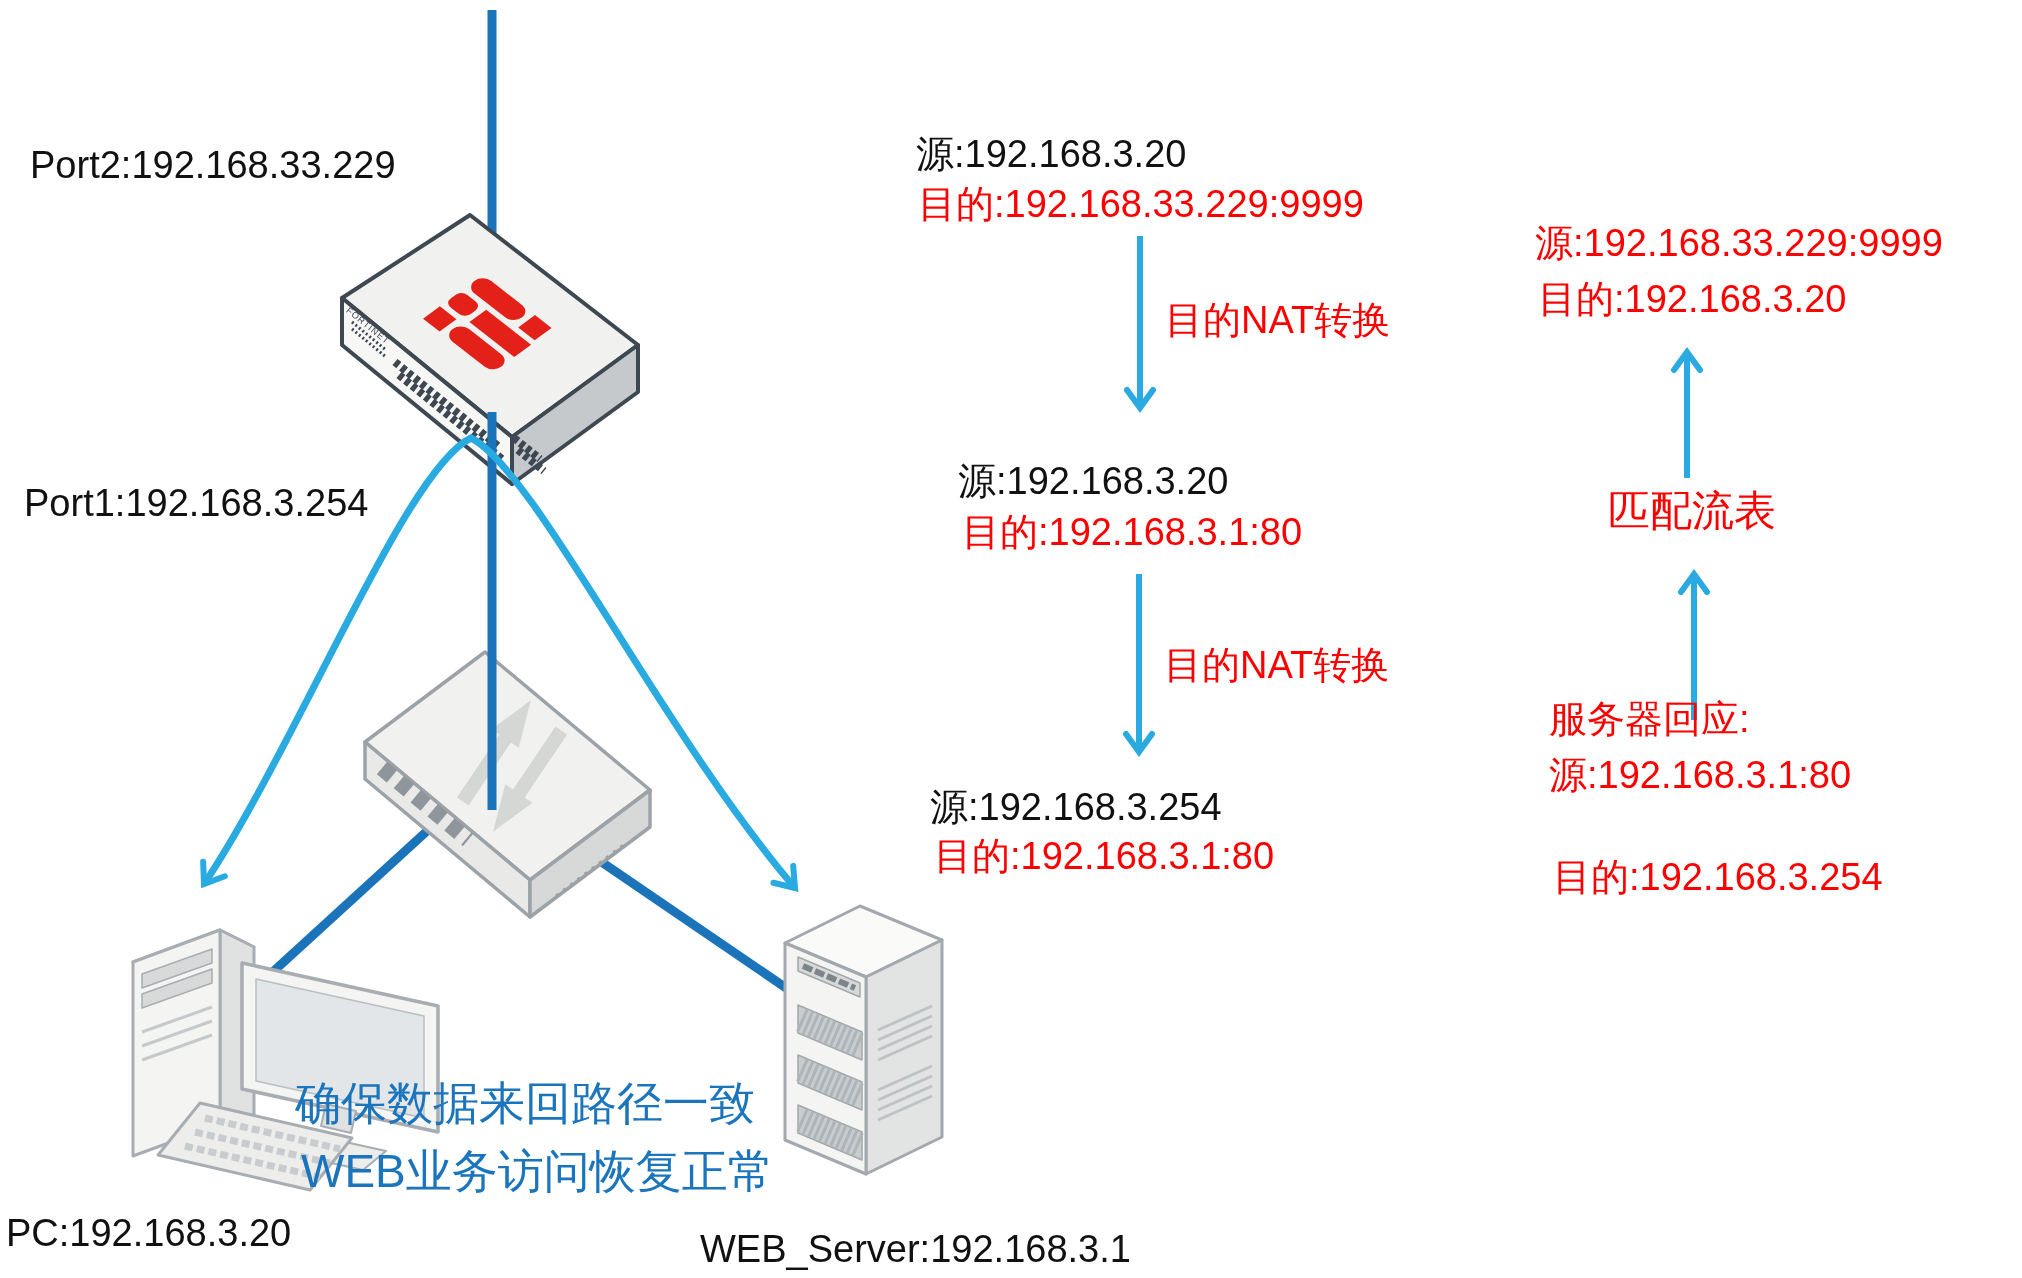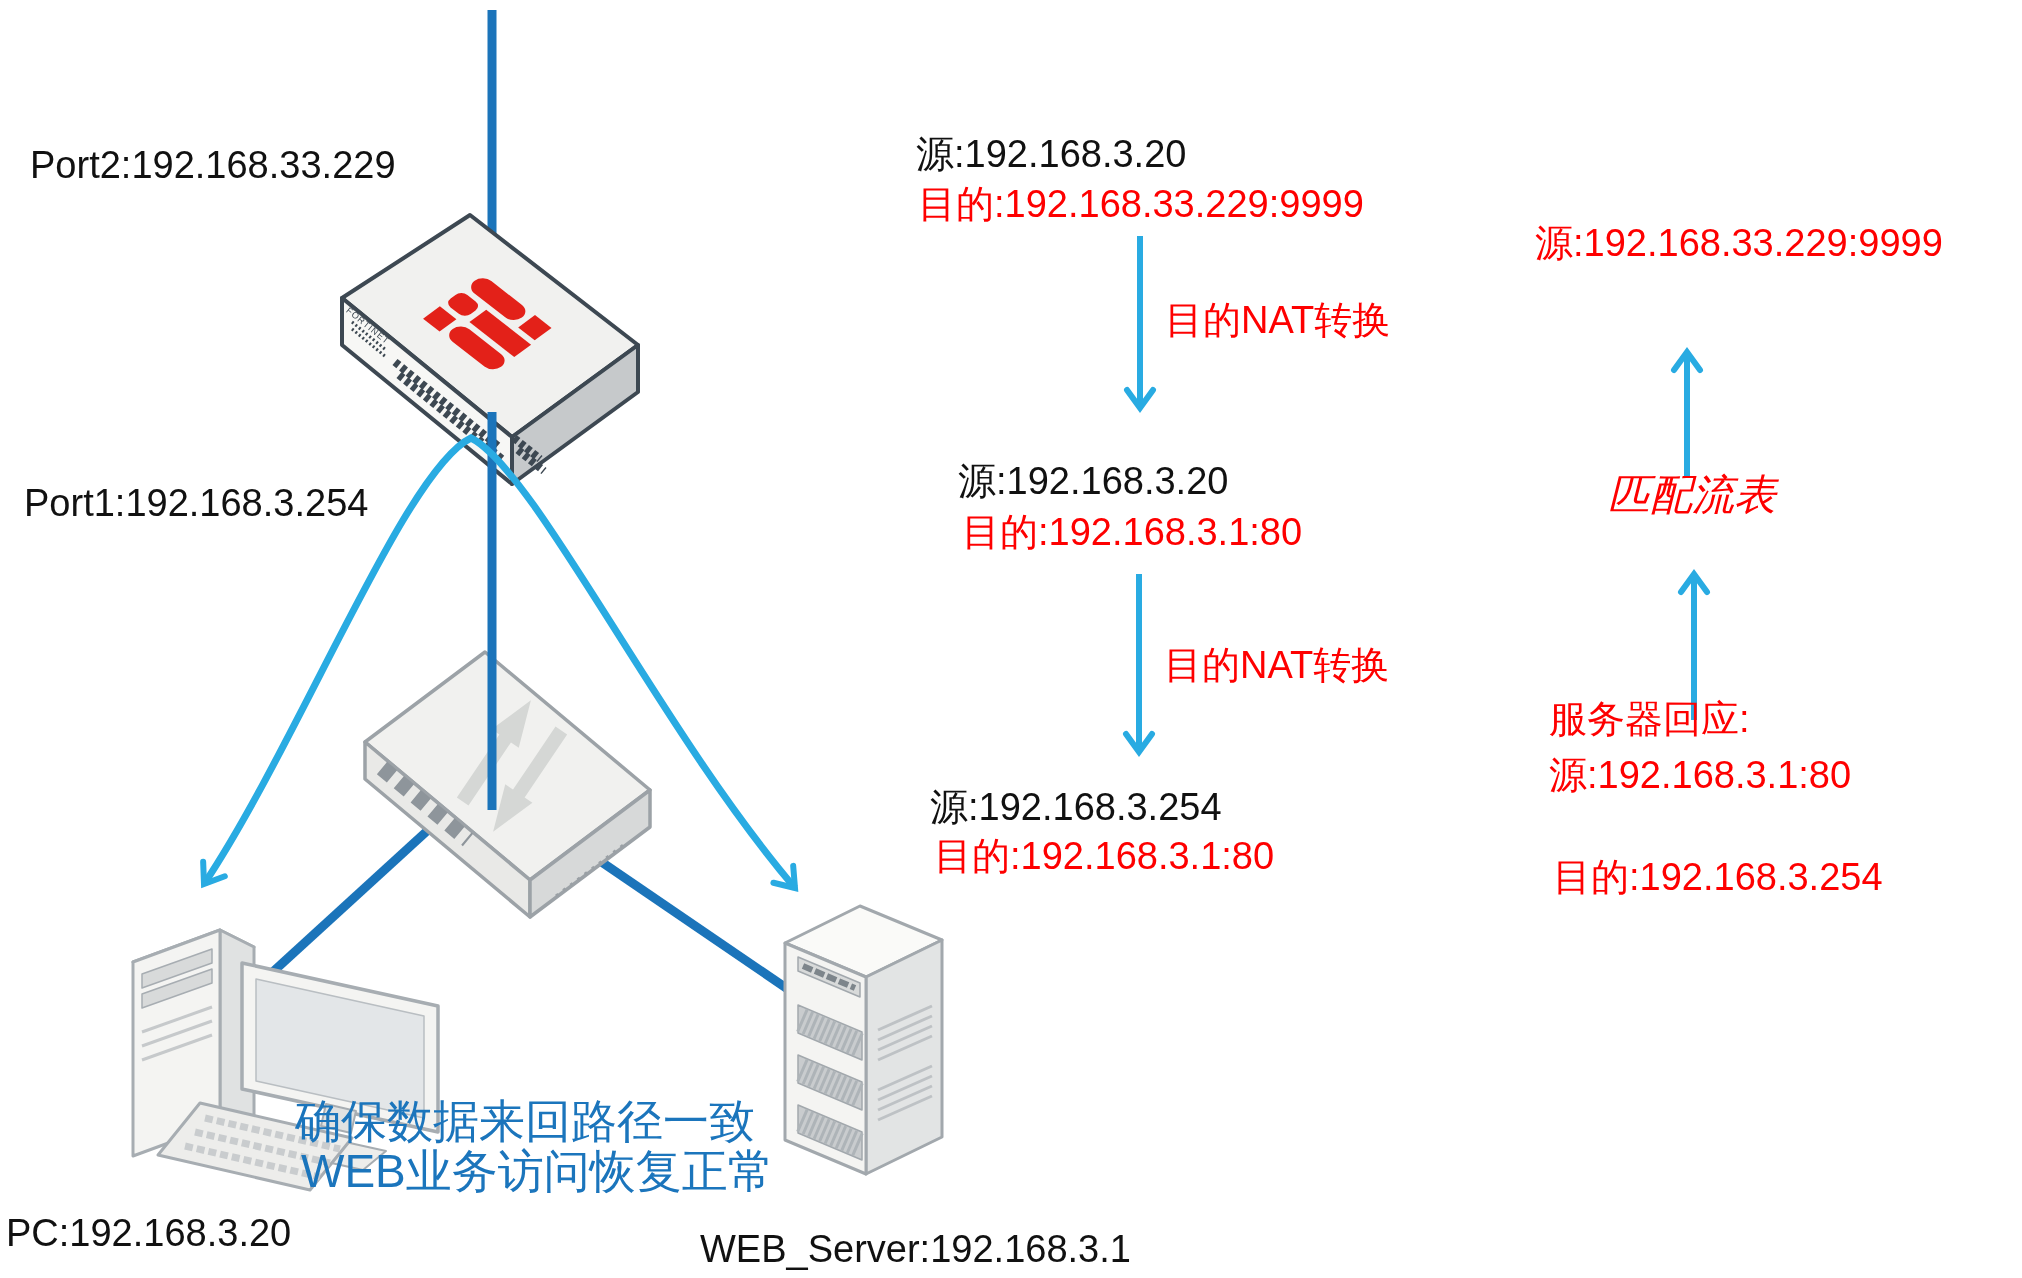--- a/index.html
+++ b/index.html
@@ -132,31 +132,32 @@
     <line x1="1687" y1="478" x2="1687" y2="352" stroke="#29abe2" stroke-width="6" marker-end="url(#vhead)"></line>
     <line x1="1694" y1="720" x2="1694" y2="574" stroke="#29abe2" stroke-width="6" marker-end="url(#vhead)"></line>
   </svg>
 
   <div class="lbl" style="left:30px;top:146px;">Port2:192.168.33.229</div>
   <div class="lbl" style="left:24px;top:484px;">Port1:192.168.3.254</div>
   <div class="lbl" style="left:6px;top:1214px;">PC:192.168.3.20</div>
   <div class="lbl" style="left:700px;top:1230px;">WEB_Server:192.168.3.1</div>
   <div class="lbl brand" style="left:350px;top:306px;">FORTINET</div>
 
-  <div class="lbl blue-note" style="left:295px;top:1080px;font-size:46px;margin-top:18px;">确保数据来回路径一致</div>
+  <div class="lbl blue-note" style="left:295px;top:1080px;font-size:46px;">确保数据来回路径一致</div>
   <div class="lbl blue-note" style="left:301px;top:1148px;font-size:46px;">WEB业务访问恢复正常</div>
 
   <div class="lbl" style="left:916px;top:135px;">源:192.168.3.20</div>
   <div class="lbl red" style="left:918px;top:185px;">目的:192.168.33.229:9999</div>
   <div class="lbl red nat-lbl" style="left:1165px;top:301px;">目的NAT转换</div>
   <div class="lbl" style="left:958px;top:462px;">源:192.168.3.20</div>
   <div class="lbl red" style="left:962px;top:513px;">目的:192.168.3.1:80</div>
   <div class="lbl red nat-lbl" style="left:1164px;top:646px;">目的NAT转换</div>
   <div class="lbl" style="left:930px;top:788px;">源:192.168.3.254</div>
   <div class="lbl red" style="left:934px;top:837px;">目的:192.168.3.1:80</div>
 
   <div class="lbl red" style="left:1535px;top:224px;">源:192.168.33.229:9999</div>
-  <div class="lbl red match-lbl" style="left:1608px;top:474px;font-style:italic;">匹配流表</div>
+  <div class="lbl red" style="left:1538px;top:280px;">目的:192.168.3.20</div>
+  <div class="lbl red match-lbl" style="left:1608px;top:490px;">匹配流表</div>
   <div class="lbl red" style="left:1549px;top:700px;">服务器回应:</div>
   <div class="lbl red" style="left:1549px;top:756px;">源:192.168.3.1:80</div>
   <div class="lbl red" style="left:1553px;top:814px;margin-top:44px;">目的:192.168.3.254</div>
 
 </div>
 
 </body></html>

